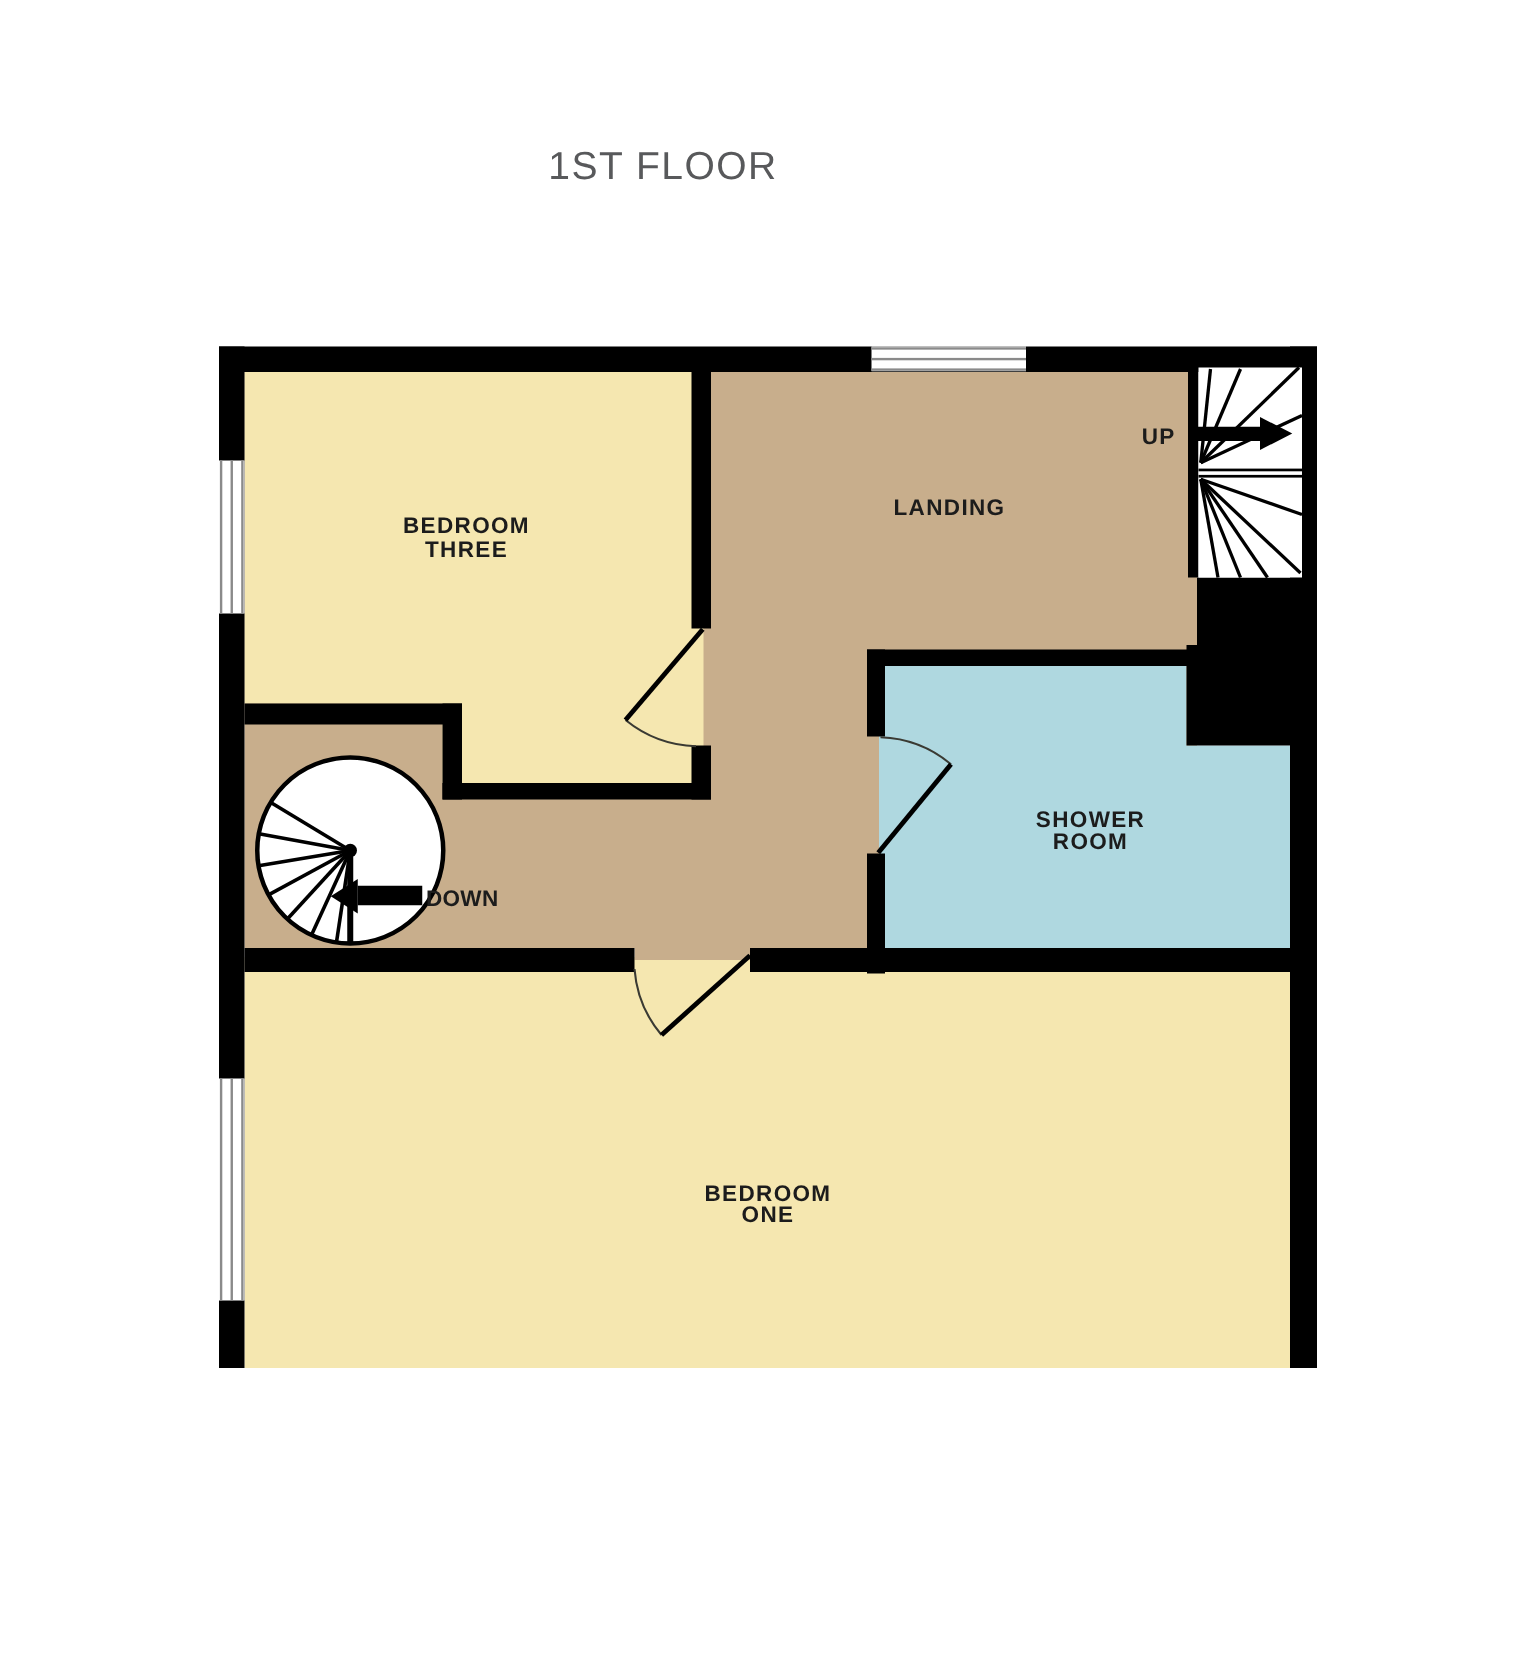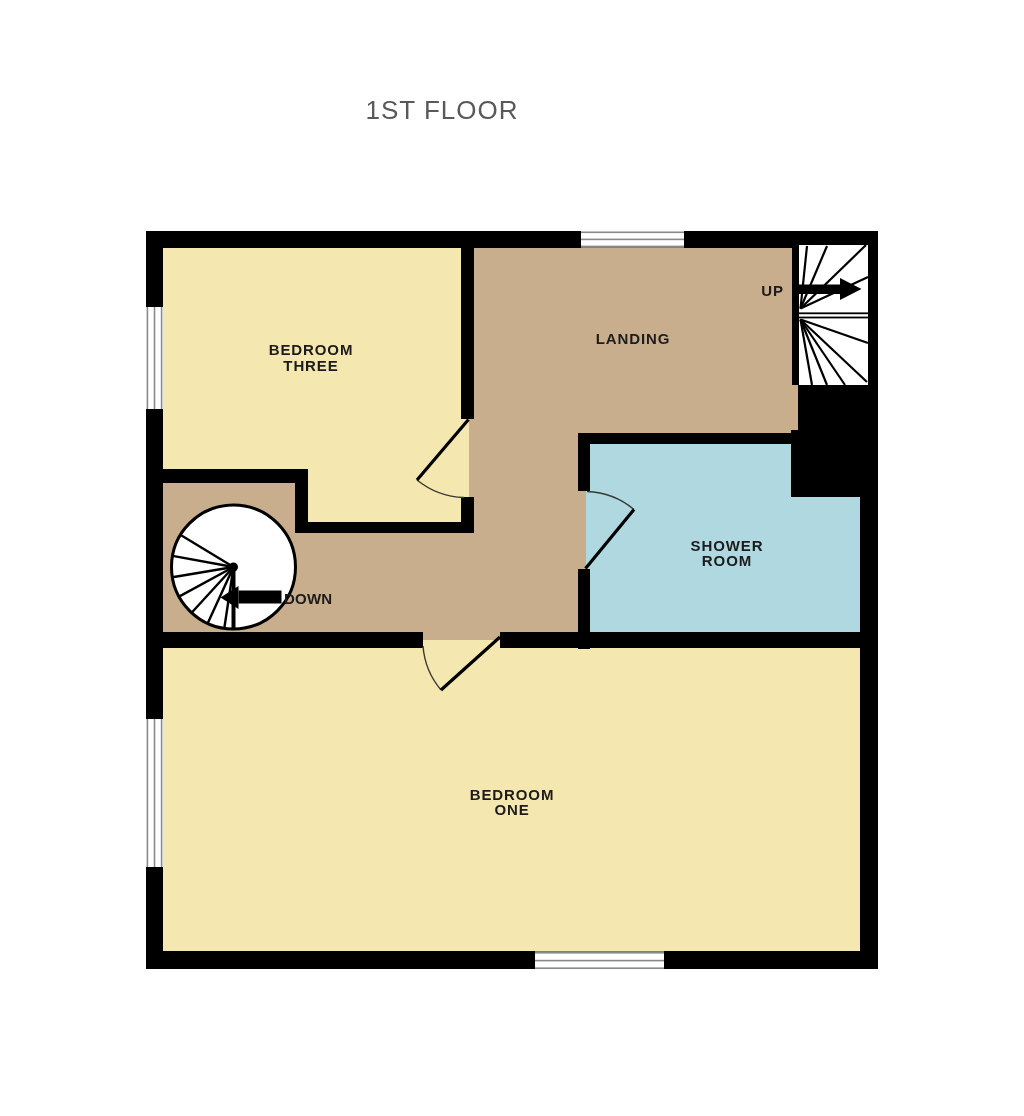--- a/index.html
+++ b/index.html
@@ -1,16 +1,16 @@
 <!DOCTYPE html>
 <html><head>
 <meta charset="utf-8">
 <style>
   html,body{margin:0;padding:0;background:#ffffff;}
-  .wrap{width:1024px;height:1116px;position:relative;background:#ffffff;}
+  .wrap{width:1024px;height:912px;position:relative;background:#ffffff;}
   text{font-family:"Liberation Sans",sans-serif;}
 </style>
 </head>
 <body>
 <div class="wrap">
 <svg width="1024" height="1116" viewBox="0 0 1024 1116" xmlns="http://www.w3.org/2000/svg">
 
   <rect x="0" y="0" width="1024" height="1116" fill="#ffffff"></rect>
 
   <text x="442" y="119" font-size="26" fill="#58595b" text-anchor="middle" letter-spacing="1">1ST FLOOR</text>

